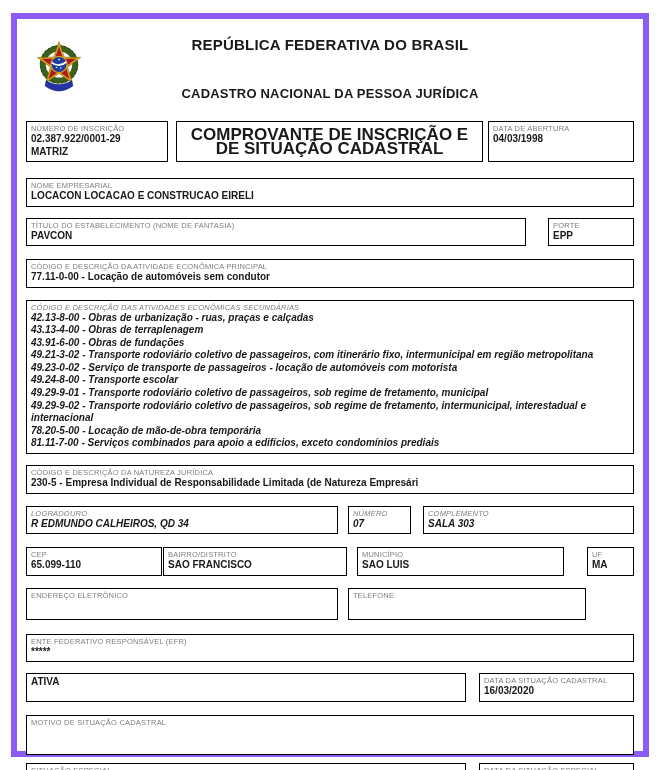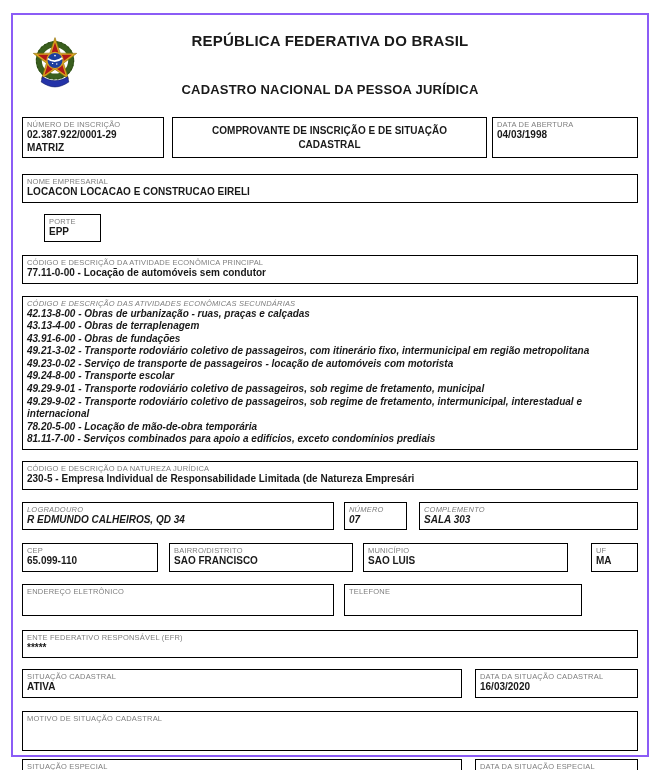--- a/index.html
+++ b/index.html
@@ -1,51 +1,51 @@
 <!DOCTYPE html>
 <html><head>
 <meta charset="utf-8">
 <style>
   * { margin:0; padding:0; box-sizing:border-box; }
   html,body { width:661px; height:770px; background:#ffffff;
               font-family:"Liberation Sans", sans-serif; color:#1a1a1a; }
   .frame { position:absolute; left:11px; top:13px; width:638px; height:744px;
-           border:2px solid #8b5cf6; background:#fff; }
+           border:6px solid #8b5cf6; background:#fff; }
   
   .header { position:relative; height:102px; }
   .emblem { position:absolute; left:12px; top:16px; width:60px; height:66px; }
   .title1 { padding-top:17px; text-align:center; font-size:15px; font-weight:bold; letter-spacing:.2px; }
   .title2 { margin-top:33px; text-align:center; font-size:13px; font-weight:bold; letter-spacing:.2px; }
   
   .content { padding:0 9px; }
   .row { display:flex; align-items:stretch; }
   .box { border:1px solid #000; padding:2px 4px 3px 4px; background:#fff; overflow:hidden; }
   .label { font-size:7.5px; line-height:9px; color:#7e7e7e; letter-spacing:.2px; white-space:nowrap; }
   .value { font-size:10px; line-height:12.5px; font-weight:bold; color:#191919; }
   .grow  { flex:1; }
   
   .r1 { margin-top:0;justify-content:space-between; }
   .w-inscricao { width:142px; }
   .box-title { margin-left:8px; display:flex; align-items:center; justify-content:center;
-               text-align:center; font-size:10px; line-height:14px; font-weight:bold; padding:2px 8px; }
+               text-align:center; font-size:17px; line-height:14px; font-weight:bold; padding:2px 8px; }
   .w-abertura { width:146px; margin-left:5px; }
   .r2 { margin-top:16px; }
   .r3 { margin-top:11px; }
-  .w-porte { width:57px; margin-left:22px; }
+  .w-porte { width:86px; margin-left:22px; }
   .r4 { margin-top:13px; }
   .r5 { margin-top:12px;font-style:italic; }
   .r5 .value { line-height:12.6px; }
   .r6 { margin-top:11px; }
   .r7 { margin-top:12px;font-style:italic; }
   .w-logradouro { width:312px; }
   .w-numero { width:63px; margin-left:10px; }
   .w-complemento { flex:1; margin-left:12px; }
   .r8 { margin-top:13px; }
   .w-cep { width:136px; }
-  .w-bairro { width:184px; margin-left:11px; }
+  .w-bairro { width:184px; margin-left:1px; }
   .w-municipio { flex:1; margin-left:10px; }
   .w-uf { width:47px; margin-left:23px; }
   .r9 { margin-top:12px; }
   .w-email { width:312px; min-height:32px; }
   .w-telefone { width:238px; margin-left:10px; min-height:32px; }
   .r10 { margin-top:14px; }
   .r11 { margin-top:11px; }
   .w-situacao { width:440px; }
   .w-datasituacao { flex:1; margin-left:13px; }
   .r12 { margin-top:13px; }
@@ -90,20 +90,24 @@
     </div>
 
     <div class="row r2">
       <div class="box grow">
         <div class="label">NOME EMPRESARIAL</div>
         <div class="value">LOCACON LOCACAO E CONSTRUCAO EIRELI</div>
       </div>
     </div>
 
     <div class="row r3">
+      <div class="box grow">
+        <div class="label">TÍTULO DO ESTABELECIMENTO (NOME DE FANTASIA)</div>
+        <div class="value">PAVCON</div>
+      </div>
       <div class="box w-porte">
         <div class="label">PORTE</div>
         <div class="value">EPP</div>
       </div>
     </div>
 
     <div class="row r4">
       <div class="box grow">
         <div class="label">CÓDIGO E DESCRIÇÃO DA ATIVIDADE ECONÔMICA PRINCIPAL</div>
         <div class="value">77.11-0-00 - Locação de automóveis sem condutor</div>
@@ -180,21 +184,20 @@
 
     <div class="row r10">
       <div class="box grow">
         <div class="label">ENTE FEDERATIVO RESPONSÁVEL (EFR)</div>
         <div class="value">*****</div>
       </div>
     </div>
 
     <div class="row r11">
       <div class="box w-situacao">
-        <div class="label">SITUAÇÃO CADASTRAL</div>
         <div class="value">ATIVA</div>
       </div>
       <div class="box w-datasituacao">
         <div class="label">DATA DA SITUAÇÃO CADASTRAL</div>
         <div class="value">16/03/2020</div>
       </div>
     </div>
 
     <div class="row r12">
       <div class="box grow h-motivo">

